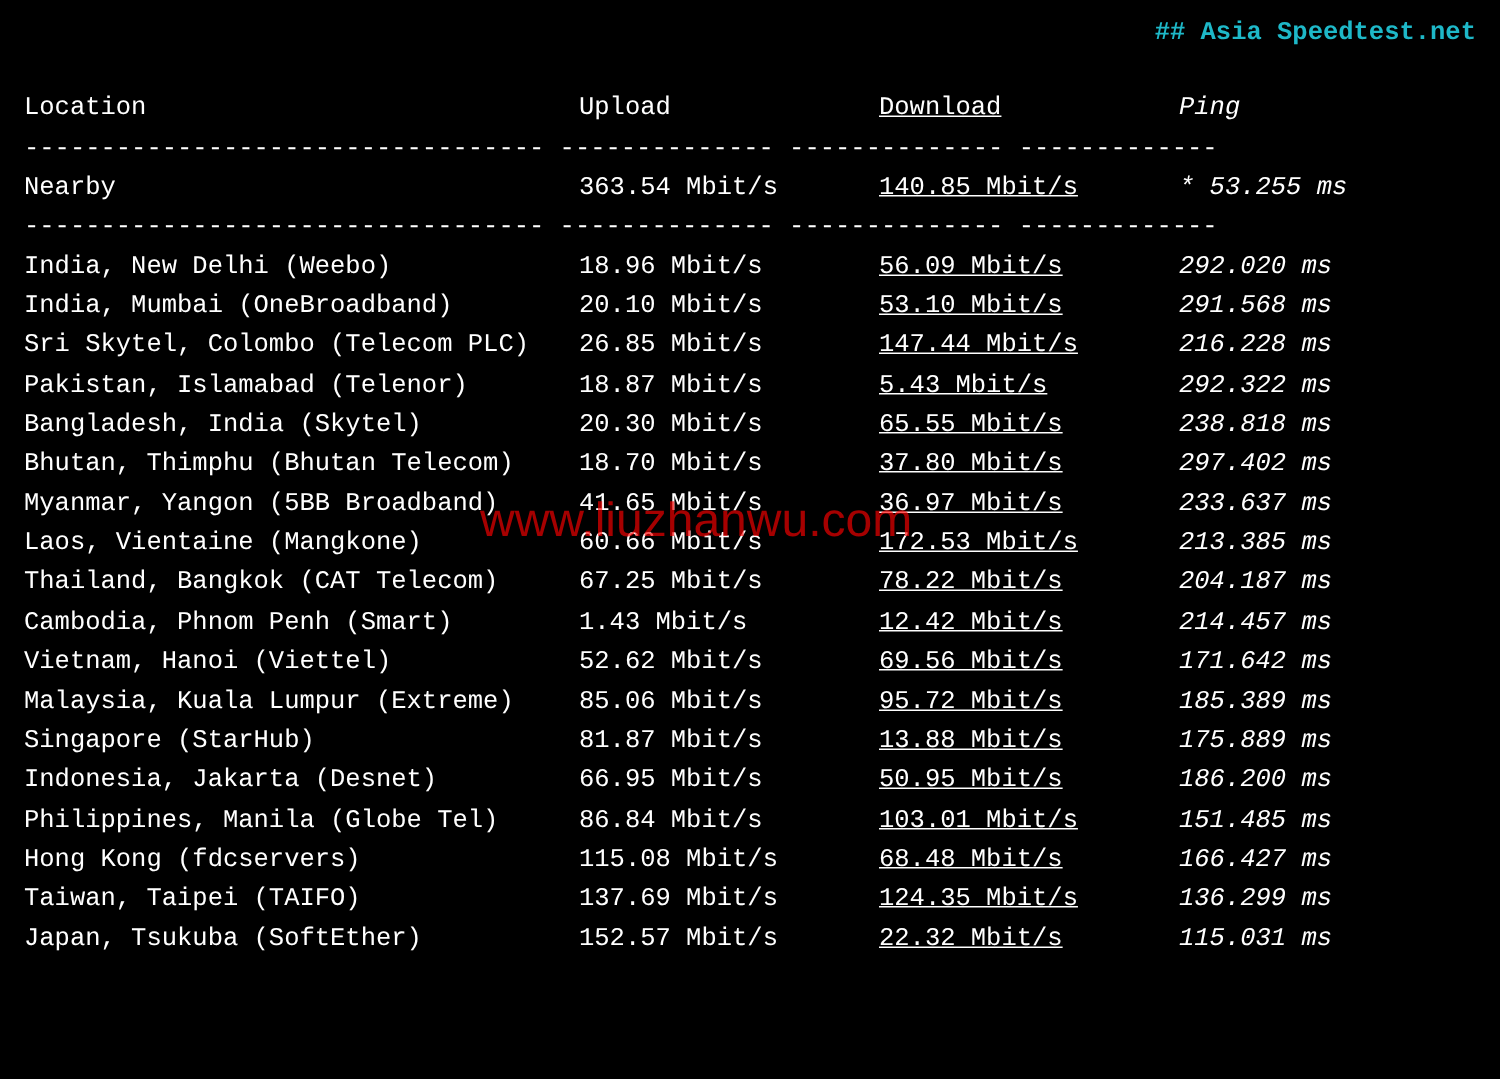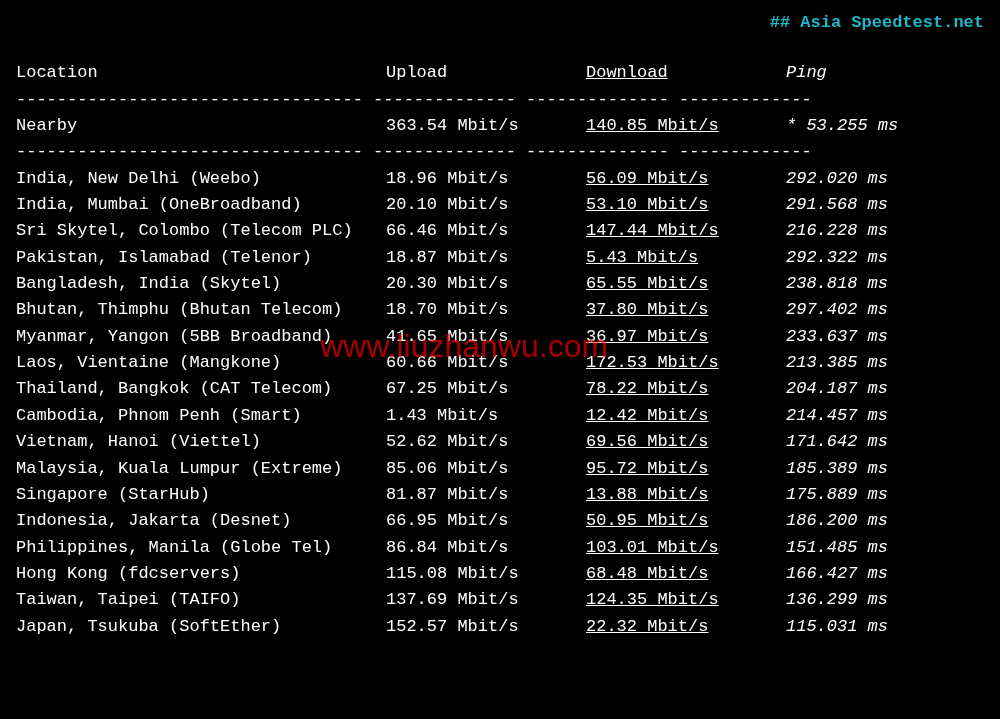--- a/index.html
+++ b/index.html
@@ -80,21 +80,21 @@
   <span class="col-upload">363.54 Mbit/s</span>
   <span class="col-download">140.85 Mbit/s</span>
   <span class="col-ping">* 53.255 ms</span>
 </div>
 
 <div class="divider">---------------------------------- -------------- -------------- -------------</div>
 
 <div id="rows-container">
     <div class="row"><span class="col-location">India, New Delhi (Weebo)</span><span class="col-upload">18.96 Mbit/s</span><span class="col-download">56.09 Mbit/s</span><span class="col-ping">292.020 ms</span></div>
     <div class="row"><span class="col-location">India, Mumbai (OneBroadband)</span><span class="col-upload">20.10 Mbit/s</span><span class="col-download">53.10 Mbit/s</span><span class="col-ping">291.568 ms</span></div>
-    <div class="row"><span class="col-location">Sri Skytel, Colombo (Telecom PLC)</span><span class="col-upload">66.46 Mbit/s</span><span class="col-download">147.44 Mbit/s</span><span class="col-ping">216.228 ms</span></div>
+    <div class="row"><span class="col-location">Sri Skytel, Colombo (Telecom PLC)</span><span class="col-upload">26.85 Mbit/s</span><span class="col-download">147.44 Mbit/s</span><span class="col-ping">216.228 ms</span></div>
     <div class="row"><span class="col-location">Pakistan, Islamabad (Telenor)</span><span class="col-upload">18.87 Mbit/s</span><span class="col-download">5.43 Mbit/s</span><span class="col-ping">292.322 ms</span></div>
     <div class="row"><span class="col-location">Bangladesh, India (Skytel)</span><span class="col-upload">20.30 Mbit/s</span><span class="col-download">65.55 Mbit/s</span><span class="col-ping">238.818 ms</span></div>
     <div class="row"><span class="col-location">Bhutan, Thimphu (Bhutan Telecom)</span><span class="col-upload">18.70 Mbit/s</span><span class="col-download">37.80 Mbit/s</span><span class="col-ping">297.402 ms</span></div>
     <div class="row"><span class="col-location">Myanmar, Yangon (5BB Broadband)</span><span class="col-upload">41.65 Mbit/s</span><span class="col-download">36.97 Mbit/s</span><span class="col-ping">233.637 ms</span></div>
     <div class="row"><span class="col-location">Laos, Vientaine (Mangkone)</span><span class="col-upload">60.66 Mbit/s</span><span class="col-download">172.53 Mbit/s</span><span class="col-ping">213.385 ms</span></div>
     <div class="row"><span class="col-location">Thailand, Bangkok (CAT Telecom)</span><span class="col-upload">67.25 Mbit/s</span><span class="col-download">78.22 Mbit/s</span><span class="col-ping">204.187 ms</span></div>
     <div class="row"><span class="col-location">Cambodia, Phnom Penh (Smart)</span><span class="col-upload">1.43 Mbit/s</span><span class="col-download">12.42 Mbit/s</span><span class="col-ping">214.457 ms</span></div>
     <div class="row"><span class="col-location">Vietnam, Hanoi (Viettel)</span><span class="col-upload">52.62 Mbit/s</span><span class="col-download">69.56 Mbit/s</span><span class="col-ping">171.642 ms</span></div>
     <div class="row"><span class="col-location">Malaysia, Kuala Lumpur (Extreme)</span><span class="col-upload">85.06 Mbit/s</span><span class="col-download">95.72 Mbit/s</span><span class="col-ping">185.389 ms</span></div>
     <div class="row"><span class="col-location">Singapore (StarHub)</span><span class="col-upload">81.87 Mbit/s</span><span class="col-download">13.88 Mbit/s</span><span class="col-ping">175.889 ms</span></div>

